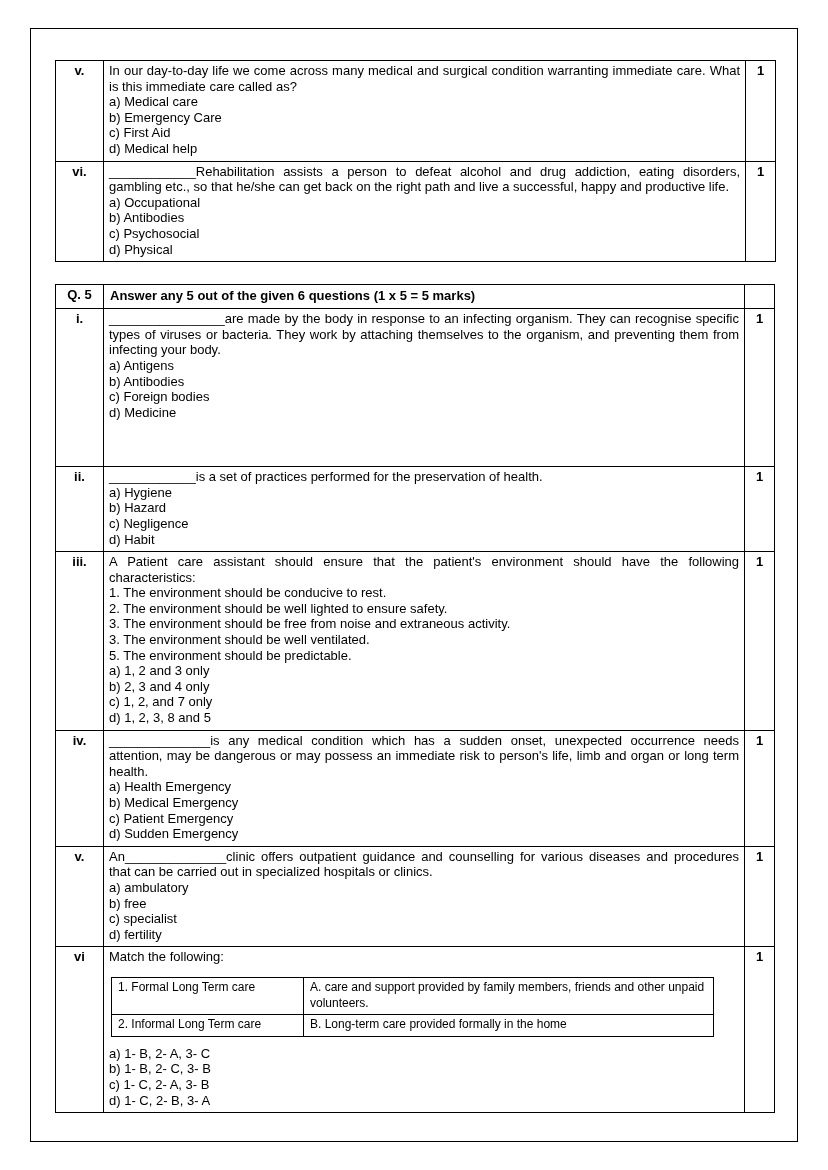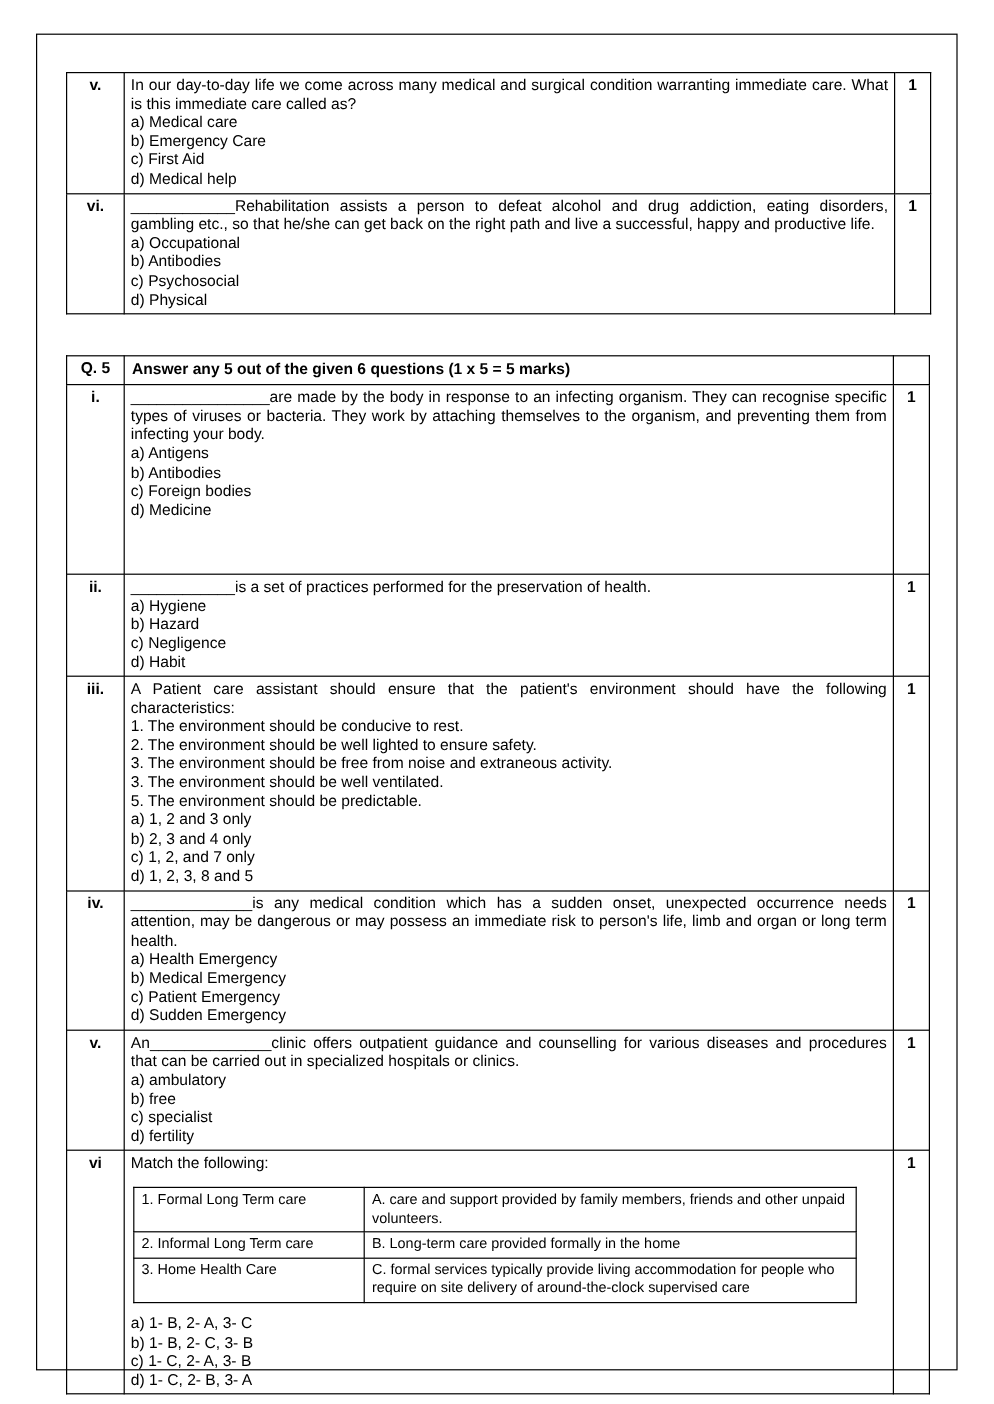--- a/index.html
+++ b/index.html
@@ -15,21 +15,21 @@
     border:1px solid #000;
     overflow:visible;
   }
   table.qtable {
     border-collapse:collapse;
     table-layout:fixed;
     width:720px;
     margin-left:24px;
   }
   table.qtable-first { margin-top:31px; }
-  table.qtable-q5 { margin-top:34px; }
+  table.qtable-q5 { margin-top:22px; }
   table.qtable td { border:1px solid #000; vertical-align:top; }
   td.num {
     width:48px; text-align:center; font-weight:bold;
     font-size:13px; padding-top:2px;
   }
   td.body { width:642px; padding:2px 5px 4px 5px; }
   td.marks {
     width:30px; text-align:center; font-weight:bold;
     font-size:13px; padding-top:2px;
   }
@@ -171,24 +171,20 @@
           <table class="match">
             <tbody>
               <tr>
                 <td class="mleft">1. Formal Long Term care</td>
                 <td class="mright">A. care and support provided by family members, friends and other unpaid volunteers.</td>
               </tr>
               <tr>
                 <td class="mleft">2. Informal Long Term care</td>
                 <td class="mright">B. Long-term care provided formally in the home</td>
               </tr>
-              <tr>
-                <td class="mleft">3. Home Health Care</td>
-                <td class="mright">C. formal services typically provide living accommodation for people who require on site delivery of around-the-clock supervised care</td>
-              </tr>
             </tbody>
           </table>
           <div>
               <div class="line">a) 1- B, 2- A, 3- C</div>
               <div class="line">b) 1- B, 2- C, 3- B</div>
               <div class="line">c) 1- C, 2- A, 3- B</div>
               <div class="line">d) 1- C, 2- B, 3- A</div>
             </div>
         </td>
         <td class="marks">1</td>

